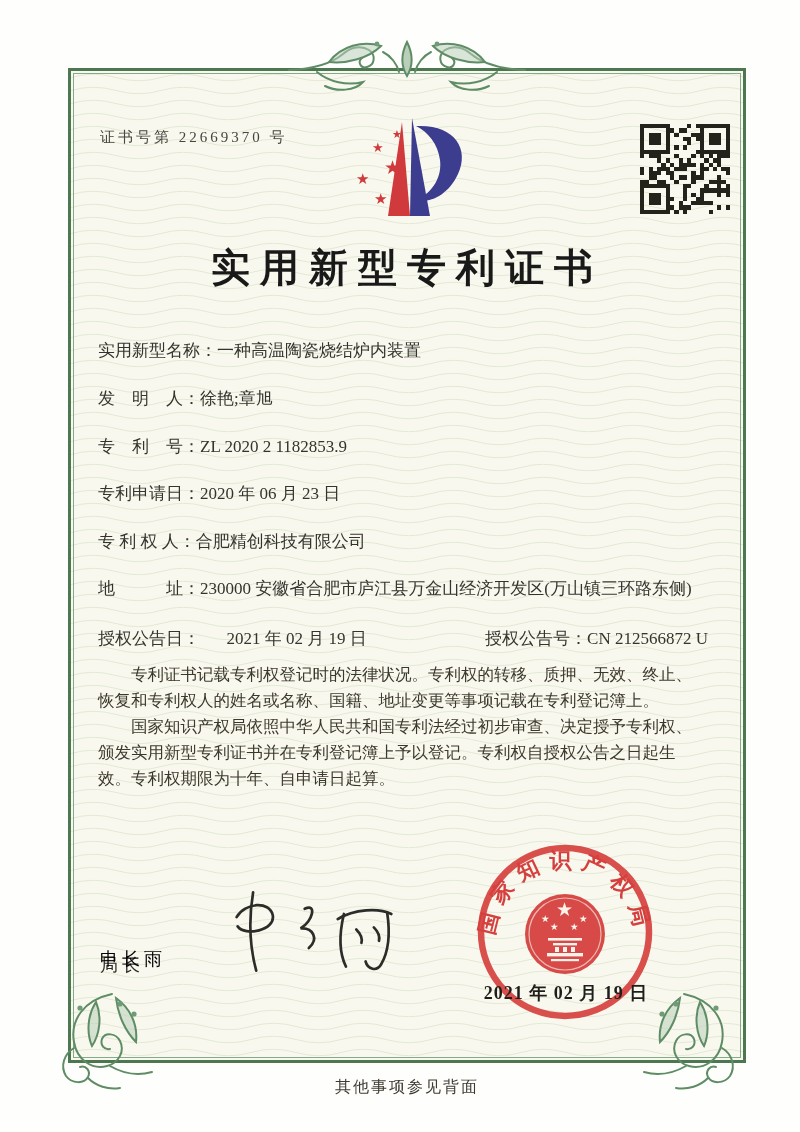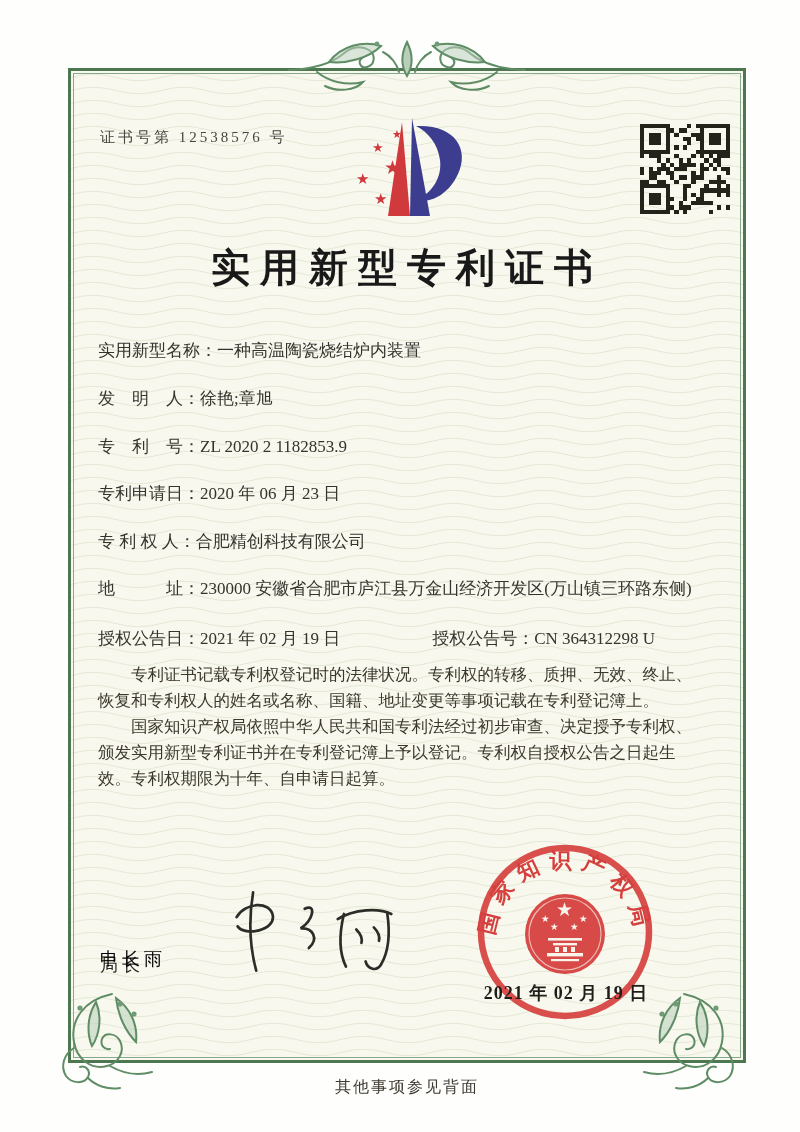--- a/index.html
+++ b/index.html
@@ -12,21 +12,21 @@
   .orn{position:absolute;z-index:2;}
   .content{position:absolute;inset:0;z-index:3;}
 
   .cert-no{position:absolute;left:100px;top:128px;font-size:15px;letter-spacing:3px;color:#46453f;}
   .logo{position:absolute;left:336px;top:112px;}
   .qr{position:absolute;left:640px;top:124px;}
   .title{position:absolute;left:68px;top:241px;width:678px;text-align:center;
          font-size:39px;font-weight:bold;letter-spacing:10px;color:#191919;font-family:Liberation Serif, serif;}
 
   .rows{position:absolute;left:98px;top:0;width:610px;font-size:17px;line-height:25px;}
-  .row{position:absolute;display:flex;width:610px;}
+  .row{position:absolute;display:flex;width:610px;justify-content:space-between;}
   .flabel{white-space:pre;flex:0 0 auto;}
   .fvalue{flex:1 1 auto;}
   .row-1{top:338px}.row-2{top:386px}.row-3{top:434px}.row-4{top:481px}
   .row-5{top:529px}.row-6{top:576px}.row-7{top:626px}
   .pair2{margin-left:92px;display:flex;}
 
   .notice{position:absolute;left:98px;top:662px;width:606px;font-size:16.5px;line-height:26px;color:#3c382d;}
   .notice p{margin:0;text-indent:2em;}
 
   .sig-role{position:absolute;left:100px;top:910px;font-size:18px;letter-spacing:4px;color:#2e2c28;margin-top:43px;}
@@ -89,21 +89,21 @@
     <path d="M120,6 C114,18 114,30 120,40 C126,30 126,18 120,6 Z" fill="#b9cfba" stroke="#5e8c65" stroke-width="2"></path>
   </svg>
   <svg class="orn" style="left:50px;top:988px" width="112" height="112">
     <use href="#orn-corner"></use>
   </svg>
   <svg class="orn" style="left:634px;top:988px" width="112" height="112">
     <use href="#orn-corner" transform="translate(112,0) scale(-1,1)"></use>
   </svg>
 
   <div class="content">
-    <div class="cert-no">证书号第 12538576 号</div>
+    <div class="cert-no">证书号第 22669370 号</div>
 
     <svg class="logo" width="136" height="118" viewBox="0 0 136 118">
       <polygon points="66,10 74,104 52,104" fill="#d03a3c"></polygon>
       <polygon points="76,6 94,104 74,104" fill="#3c3d8f"></polygon>
       <path d="M80,14 C118,12 134,36 122,62 C112,84 92,92 80,88 C98,80 106,64 104,48 C102,32 92,20 80,14 Z" fill="#3c3d8f"></path>
       <text x="56" y="26" font-size="11" fill="#d03a3c">★</text>
       <text x="36" y="40" font-size="13" fill="#d03a3c">★</text>
       <text x="48" y="62" font-size="19" fill="#d03a3c">★</text>
       <text x="20" y="72" font-size="15" fill="#d03a3c">★</text>
       <text x="38" y="92" font-size="15" fill="#d03a3c">★</text>
@@ -358,21 +358,21 @@
       </div>
       <div class="row row-6">
         <span class="flabel">地　　　址：</span>
         <span class="fvalue">230000 安徽省合肥市庐江县万金山经济开发区(万山镇三环路东侧)</span>
       </div>
       <div class="row row-7">
         <span class="flabel">授权公告日：</span>
         <span>2021 年 02 月 19 日</span>
         <span class="pair2">
           <span class="flabel">授权公告号：</span>
-          <span>CN 364312298 U</span>
+          <span>CN 212566872 U</span>
         </span>
       </div>
     </div>
 
     <div class="notice">
       <p>专利证书记载专利权登记时的法律状况。专利权的转移、质押、无效、终止、恢复和专利权人的姓名或名称、国籍、地址变更等事项记载在专利登记簿上。</p>
       <p>国家知识产权局依照中华人民共和国专利法经过初步审查、决定授予专利权、颁发实用新型专利证书并在专利登记簿上予以登记。专利权自授权公告之日起生效。专利权期限为十年、自申请日起算。</p>
     </div>
 
     <div class="sig-role">局长</div>

